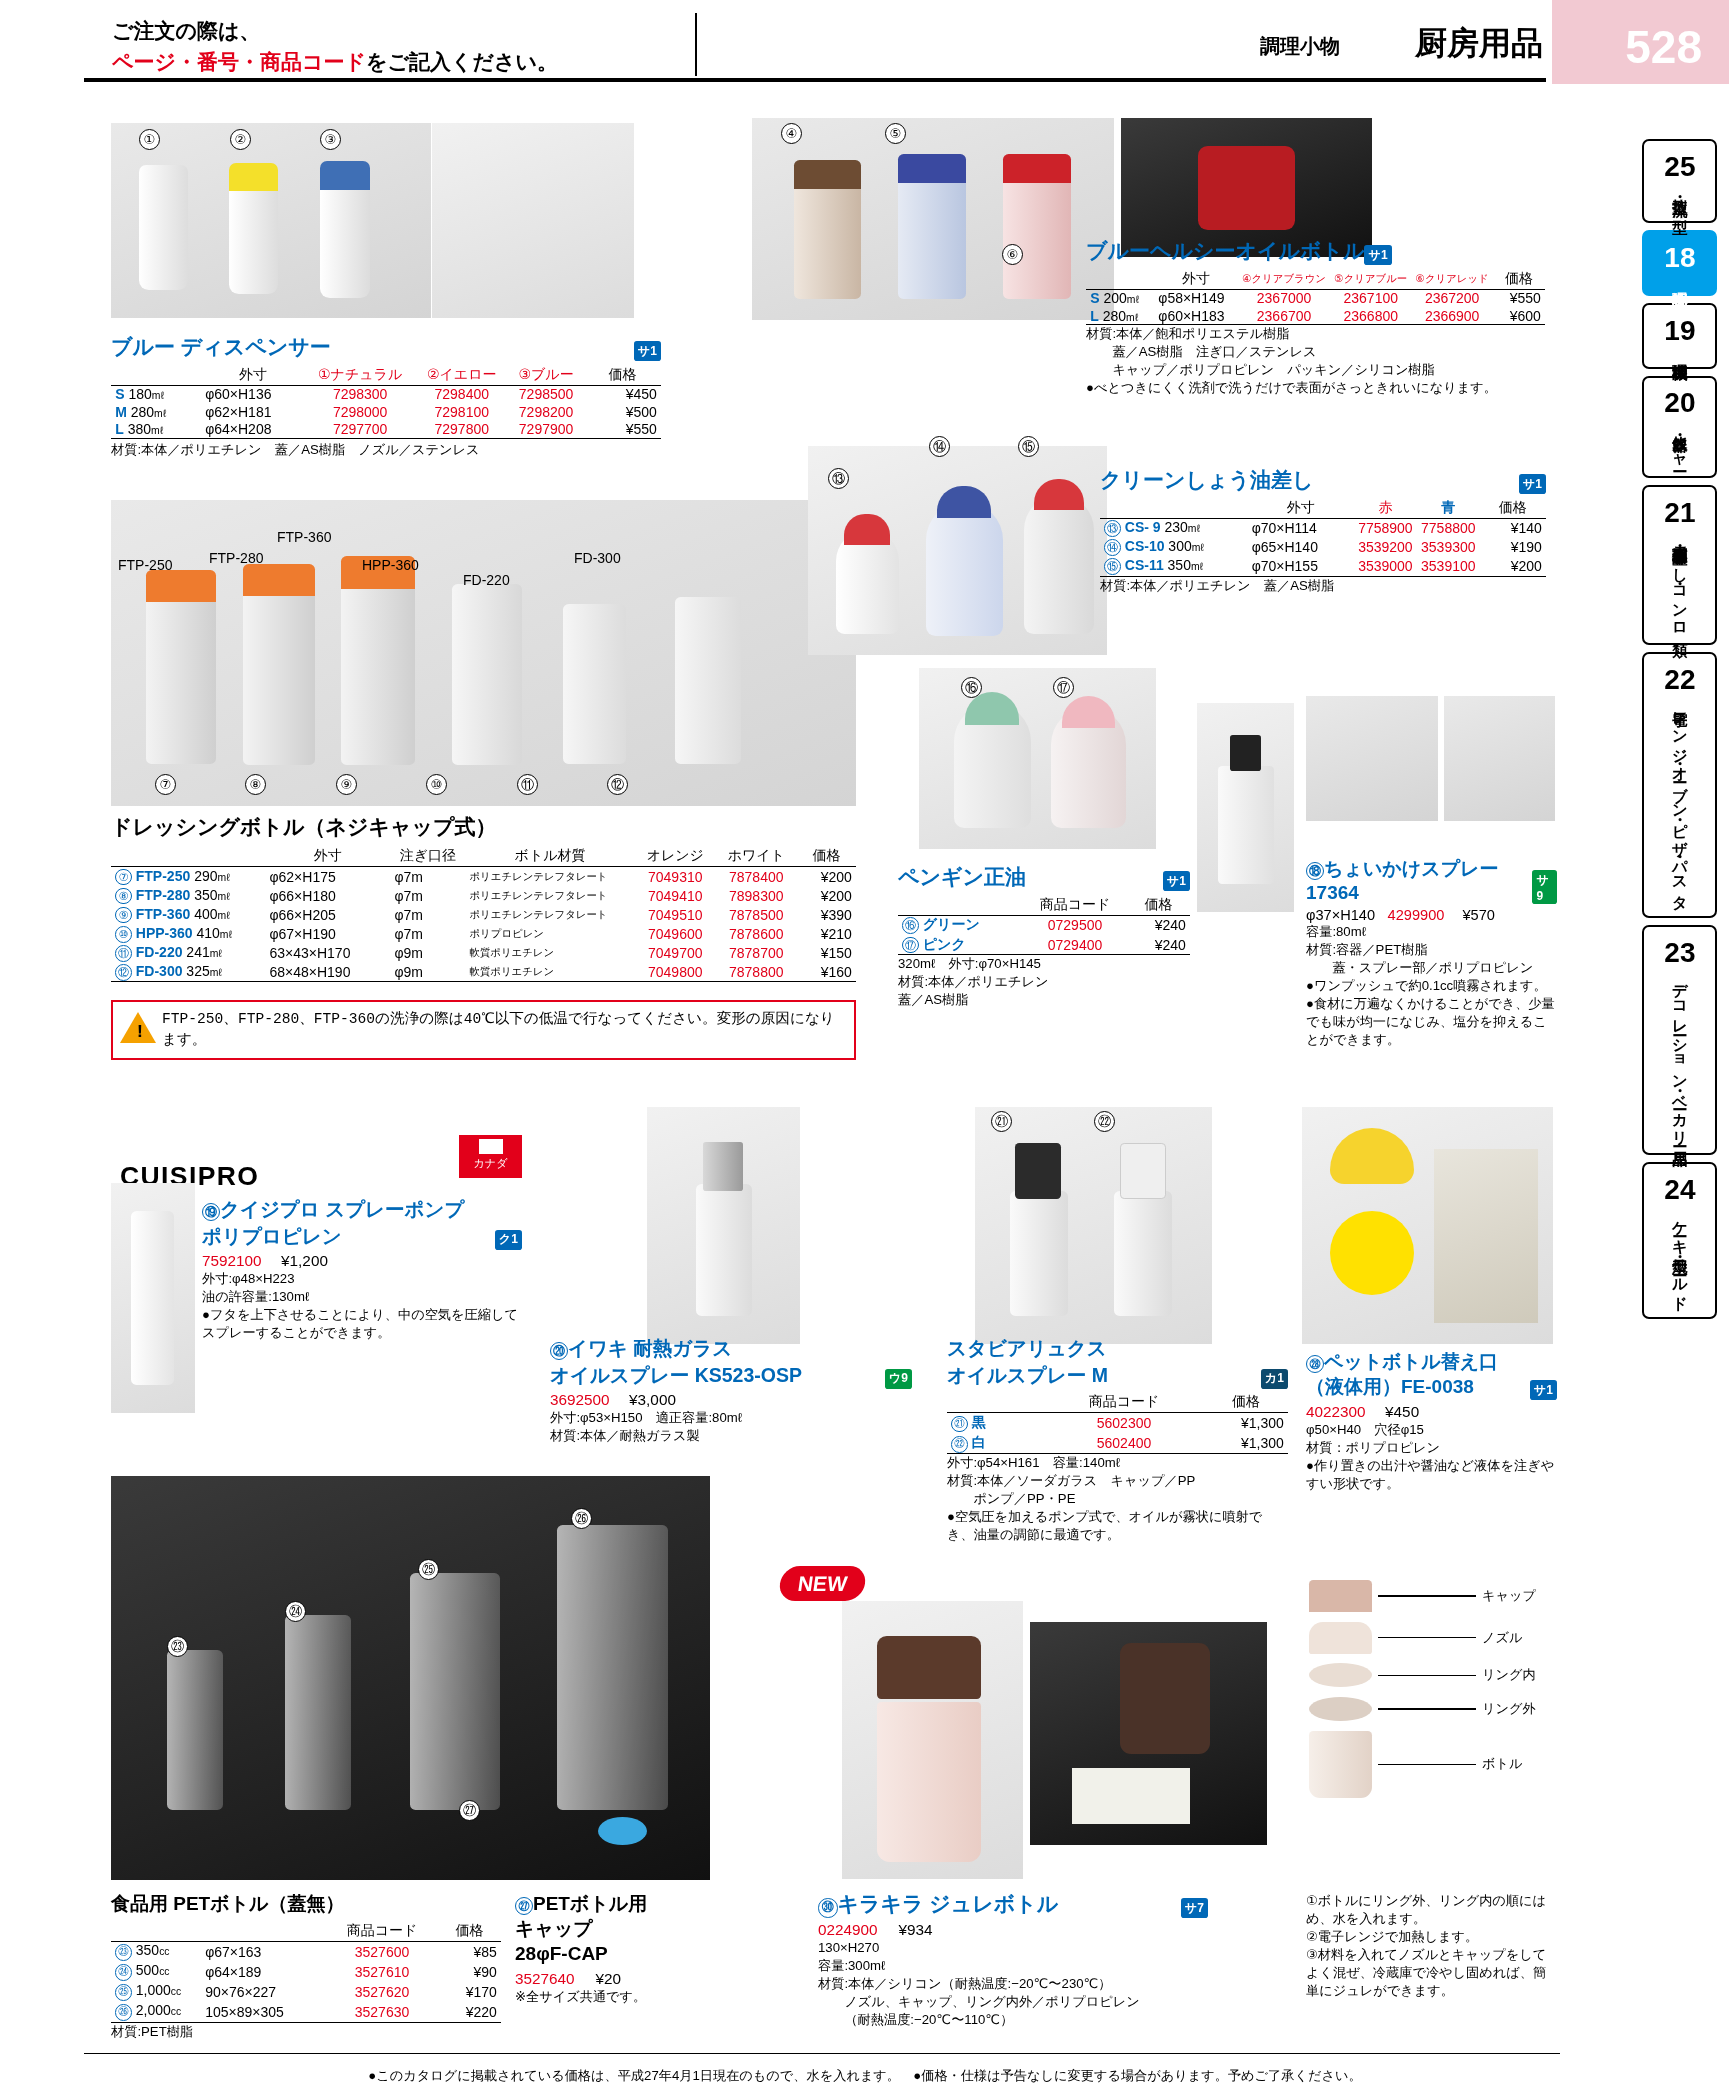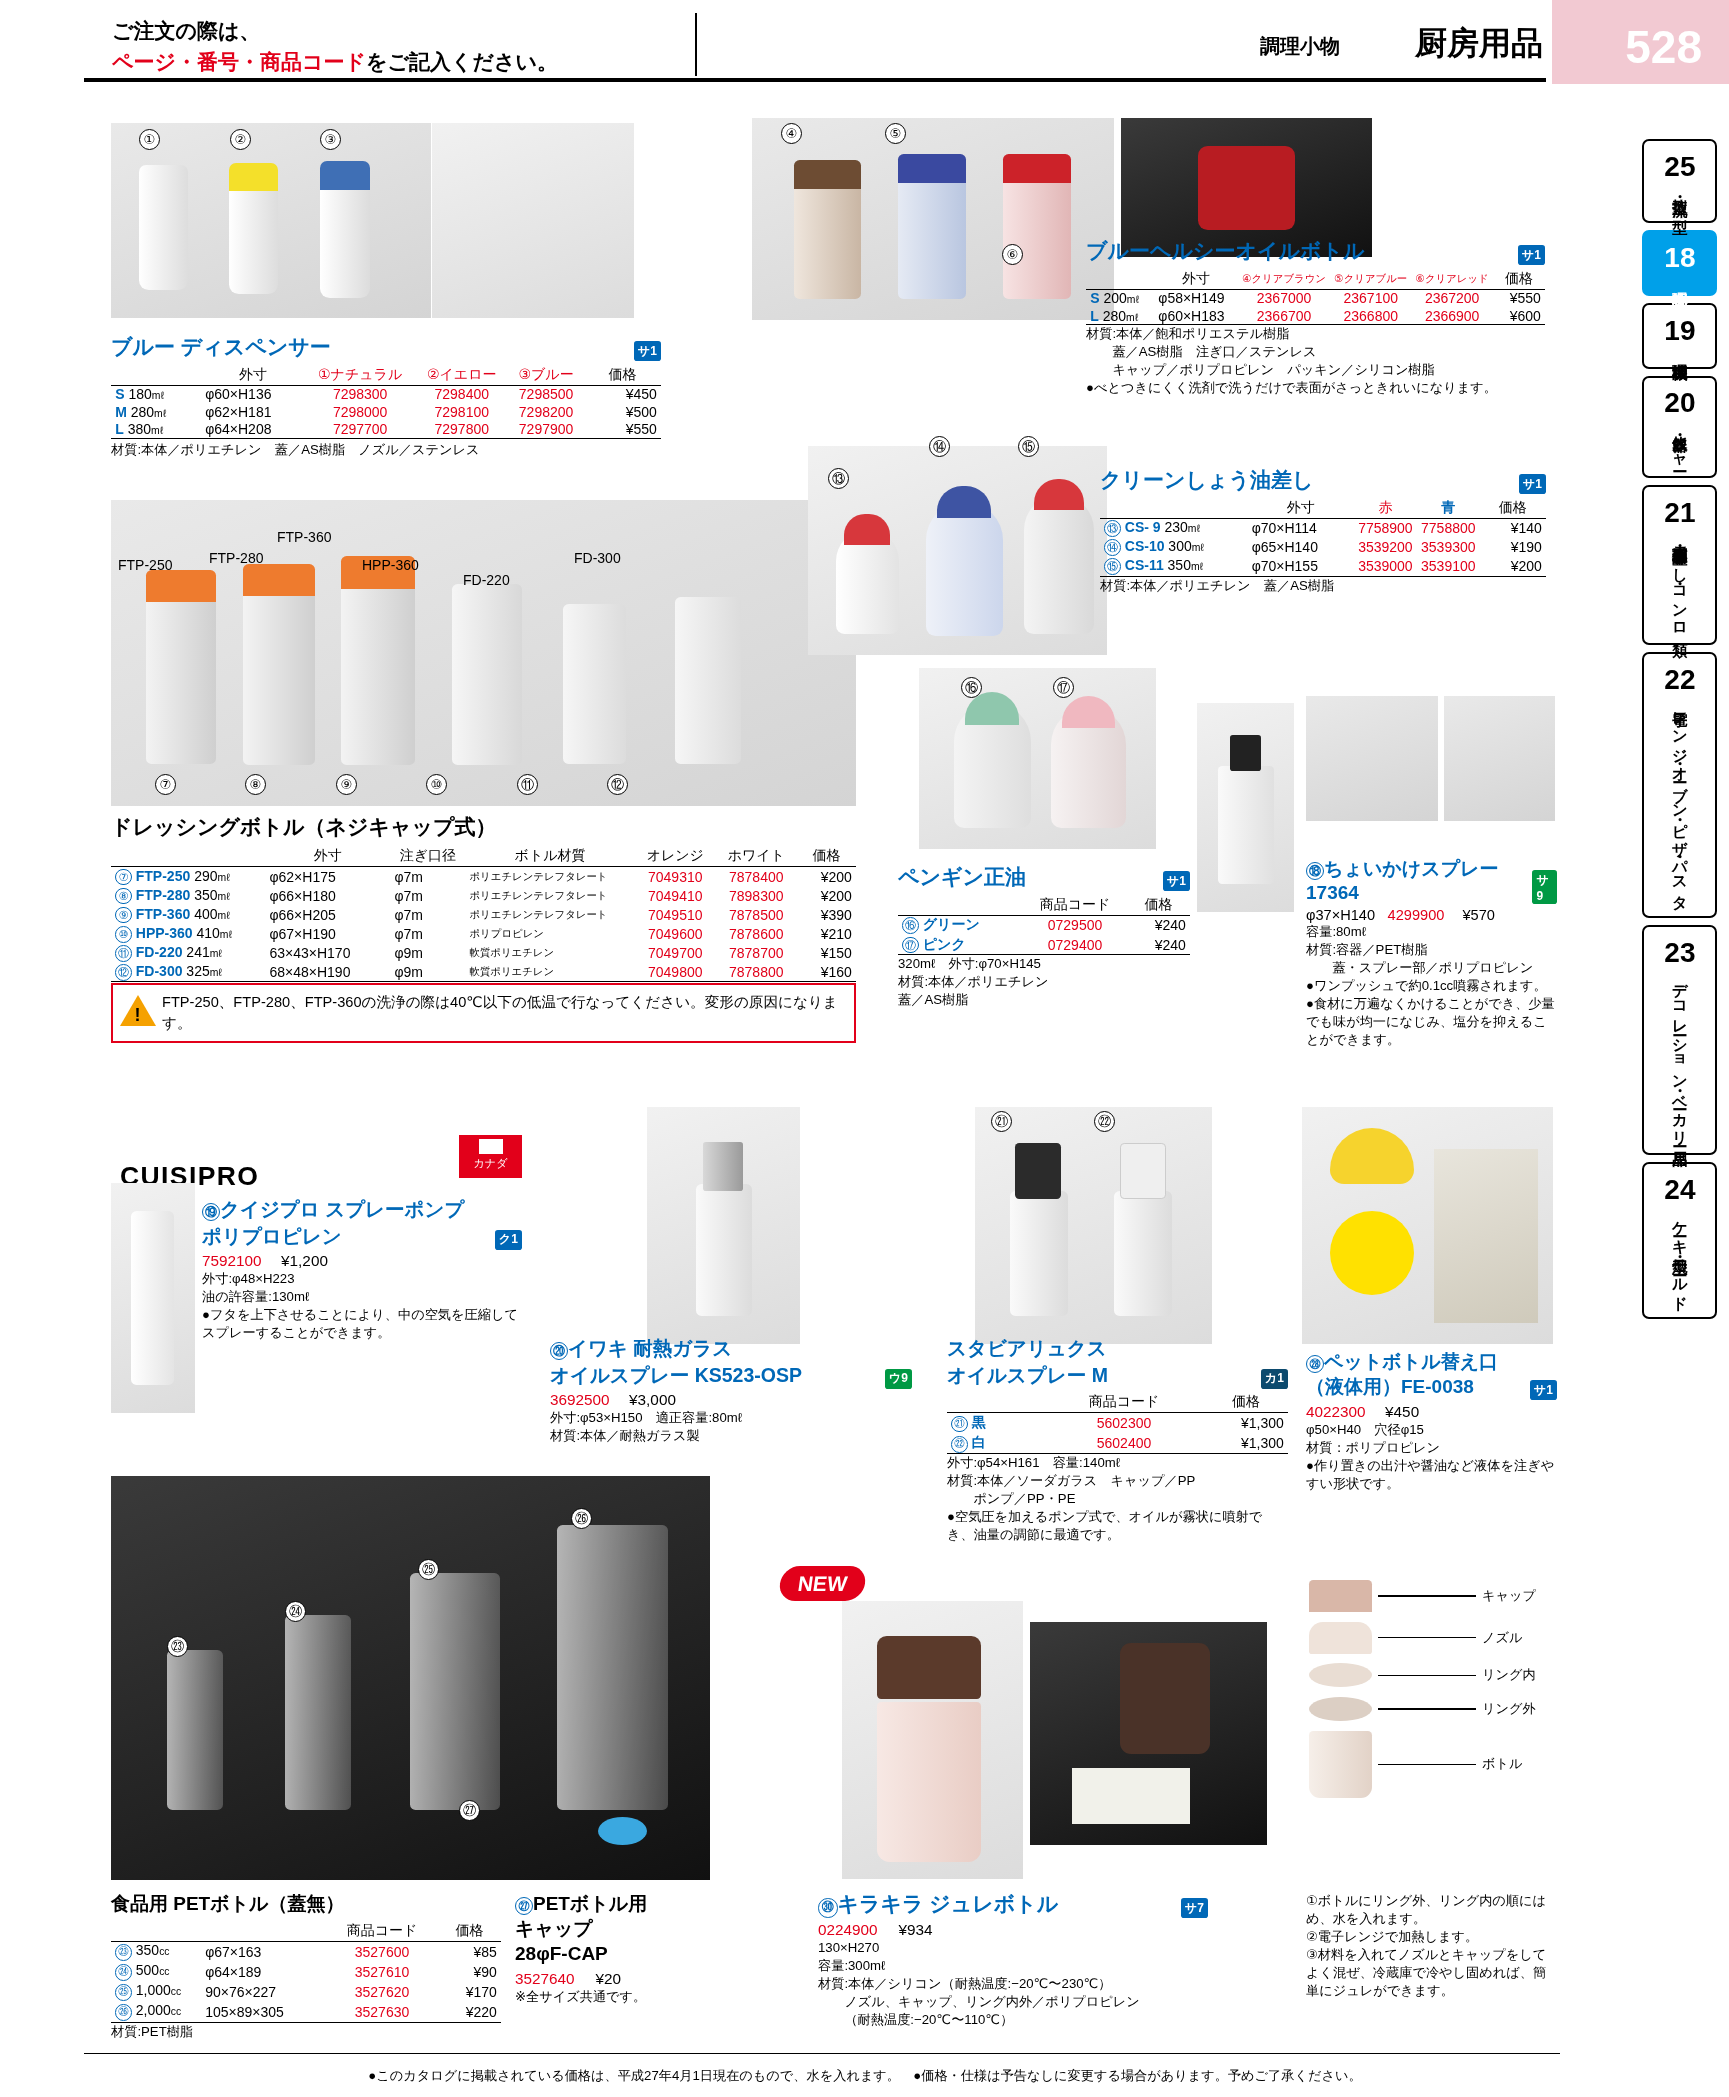--- a/index.html
+++ b/index.html
@@ -318,21 +318,21 @@
         <td>68×48×H190</td>
         <td>φ9m</td>
         <td class="sml">軟質ポリエチレン</td>
         <td class="red" style="text-align:center;">7049800</td>
         <td class="red" style="text-align:center;">7878800</td>
         <td style="text-align:right;">¥160</td>
       </tr>
     </tbody>
       </table>
 
-    <div class="note-box" style="margin-top:1px;">
+    <div class="note-box" style="margin-top:18px;font-family:Liberation Mono, monospace;">
       <span class="warn"></span>
       <span>FTP-250、FTP-280、FTP-360の洗浄の際は40℃以下の低温で行なってください。変形の原因になります。</span>
     </div>
   </div>
 
   <div class="photo ph" style="left:752px;top:118px;width:362px;height:202px;">
     <div style="position:absolute;left:42px;top:49px;width:67px;height:132px;background:linear-gradient(90deg,#efe6dd,#c9b6a4);border-radius:5.6px;"></div>
     <div style="position:absolute;left:42px;top:42px;width:67px;height:29px;background:#6d4c33;border-radius:5.6px 5.6px 0 0;"></div>
     <div style="position:absolute;left:146px;top:42px;width:68px;height:139px;background:linear-gradient(90deg,#e5eaf4,#b9c6e0);border-radius:5.6px;"></div>
     <div style="position:absolute;left:146px;top:36px;width:68px;height:29px;background:#3a49a0;border-radius:5.6px 5.6px 0 0;"></div>
@@ -340,21 +340,21 @@
     <div style="position:absolute;left:251px;top:36px;width:68px;height:29px;background:#cc2229;border-radius:5.6px 5.6px 0 0;"></div>
   </div>
   <div class="photo phd" style="left:1121px;top:118px;width:251px;height:139px;">
     <div style="position:absolute;left:77px;top:28px;width:97px;height:84px;background:#b81c22;border-radius:9.7px;"></div>
   </div>
   <div style="position:absolute;left:781px;top:123px;"><span class="circ">④</span></div>
   <div style="position:absolute;left:885px;top:123px;"><span class="circ">⑤</span></div>
   <div style="position:absolute;left:1002px;top:244px;"><span class="circ">⑥</span></div>
 
   <div style="position:absolute;left:1086px;top:237px;width:459px;">
-    <div style="display:flex;align-items:flex-end;justify-content:space-between;">
+    <div style="display:flex;align-items:flex-end;justify-content:flex-start;">
       <div class="secttl">ブルーヘルシーオイルボトル</div>
       <div class="badge">サ1</div>
     </div>
     <table class="tbl" style="width:100%;margin-top:4.2px;">
       <tbody>
           <tr>
         <td style="width:84px;"></td>
         <td style="width:97px;text-align:center;">外寸</td>
         <td class="red sml" style="text-align:center;">④クリアブラウン</td>
         <td class="red sml" style="text-align:center;">⑤クリアブルー</td>

